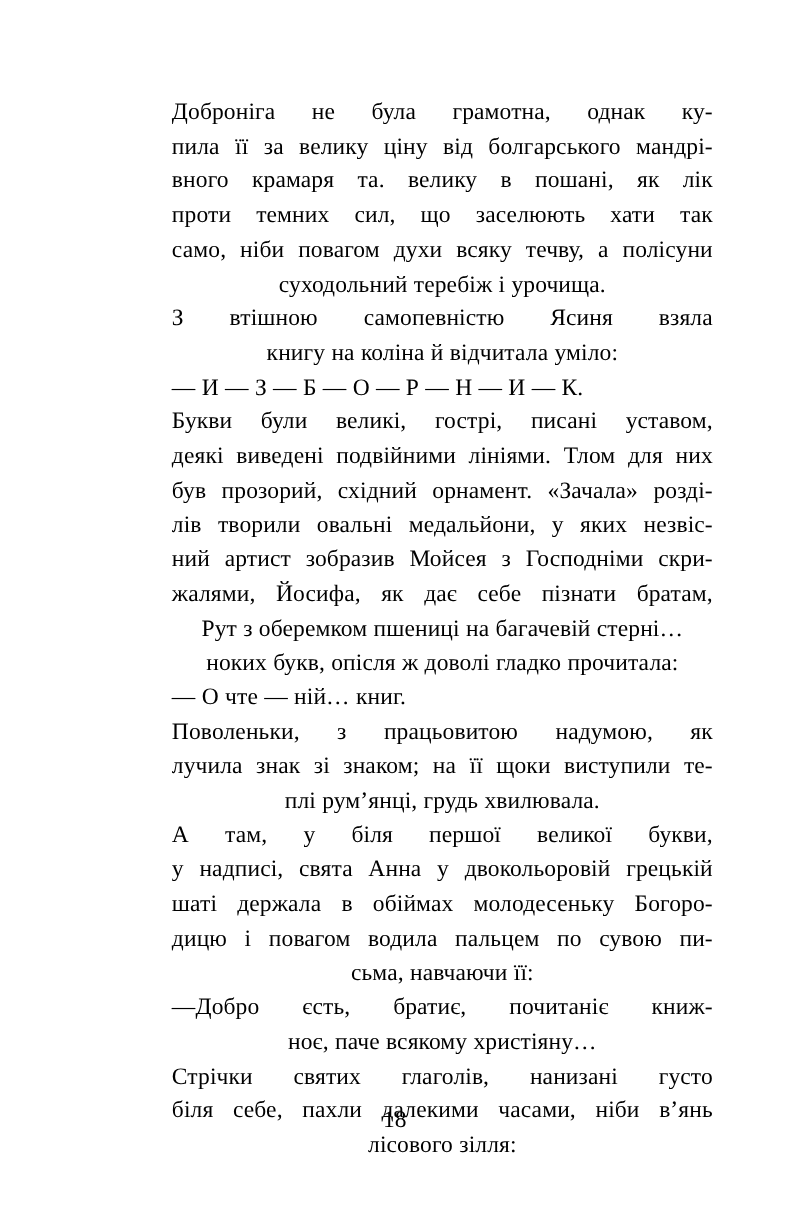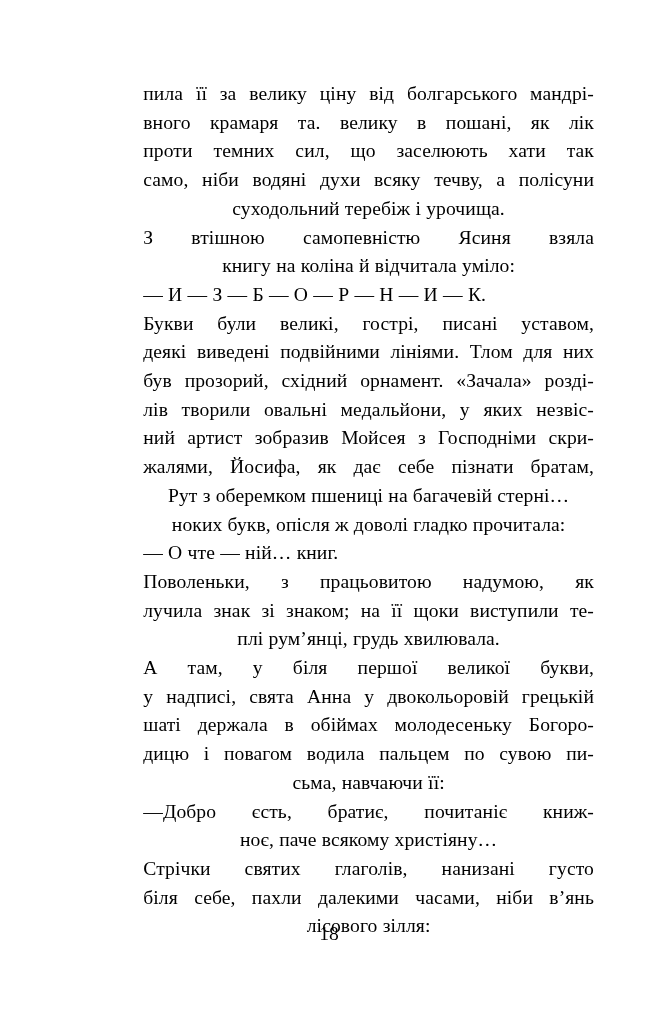--- a/index.html
+++ b/index.html
@@ -76,24 +76,25 @@
   }
 </style>
 </head>
 <body>
 
 <div class="page">
 
   <div class="text-block">
 
     <p class="para">
+      <span class="line just indent">Доброніга не була грамотна, однак ку-</span>
       <span class="line just">пила її за велику ціну від болгарського мандрі-</span>
       <span class="line just">вного крамаря та. велику в пошані, як лік</span>
       <span class="line just">проти темних сил, що заселюють хати так</span>
-      <span class="line just">само, ніби водяні духи всяку течву, а полісуни</span>
+      <span class="line just">само, ніби повагом духи всяку течву, а полісуни</span>
       <span class="line last">суходольний теребіж і урочища.</span>
     </p>
 
     <p class="para">
       <span class="line just indent">З втішною самопевністю Ясиня взяла</span>
       <span class="line last">книгу на коліна й відчитала уміло:</span>
     </p>
 
     <p class="para">
       <span class="dashline">— И — З — Б — О — Р — Н — И — К.</span>

